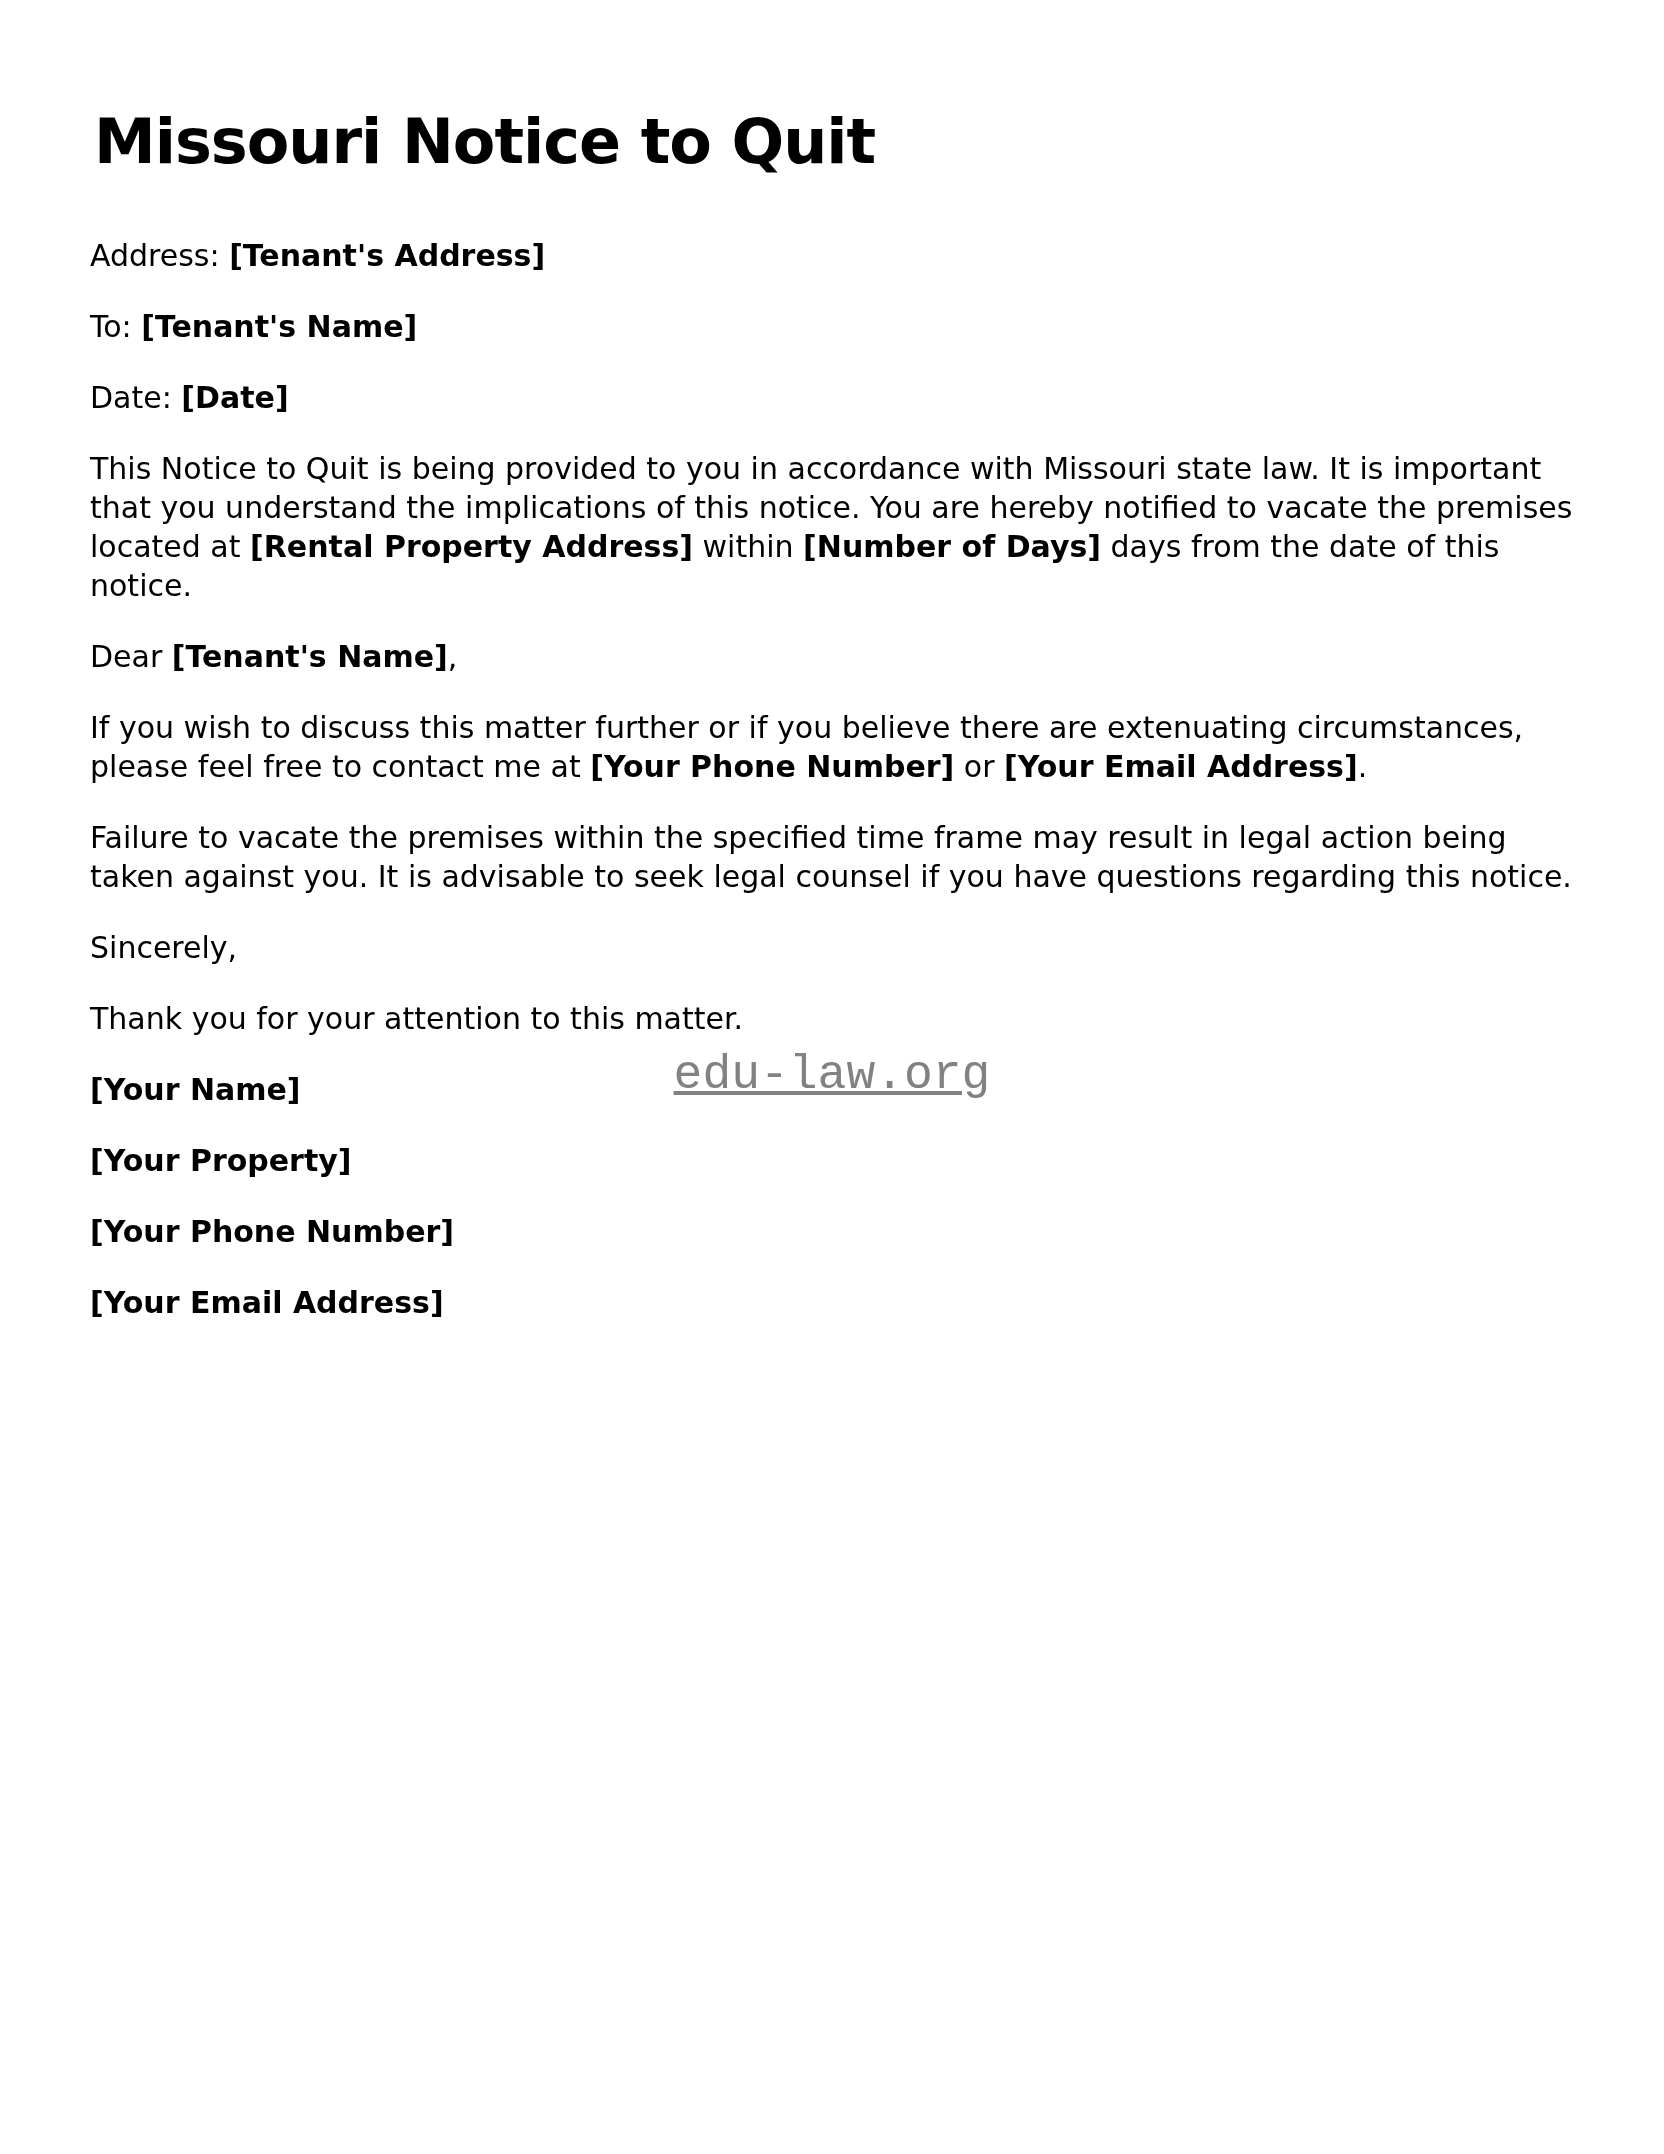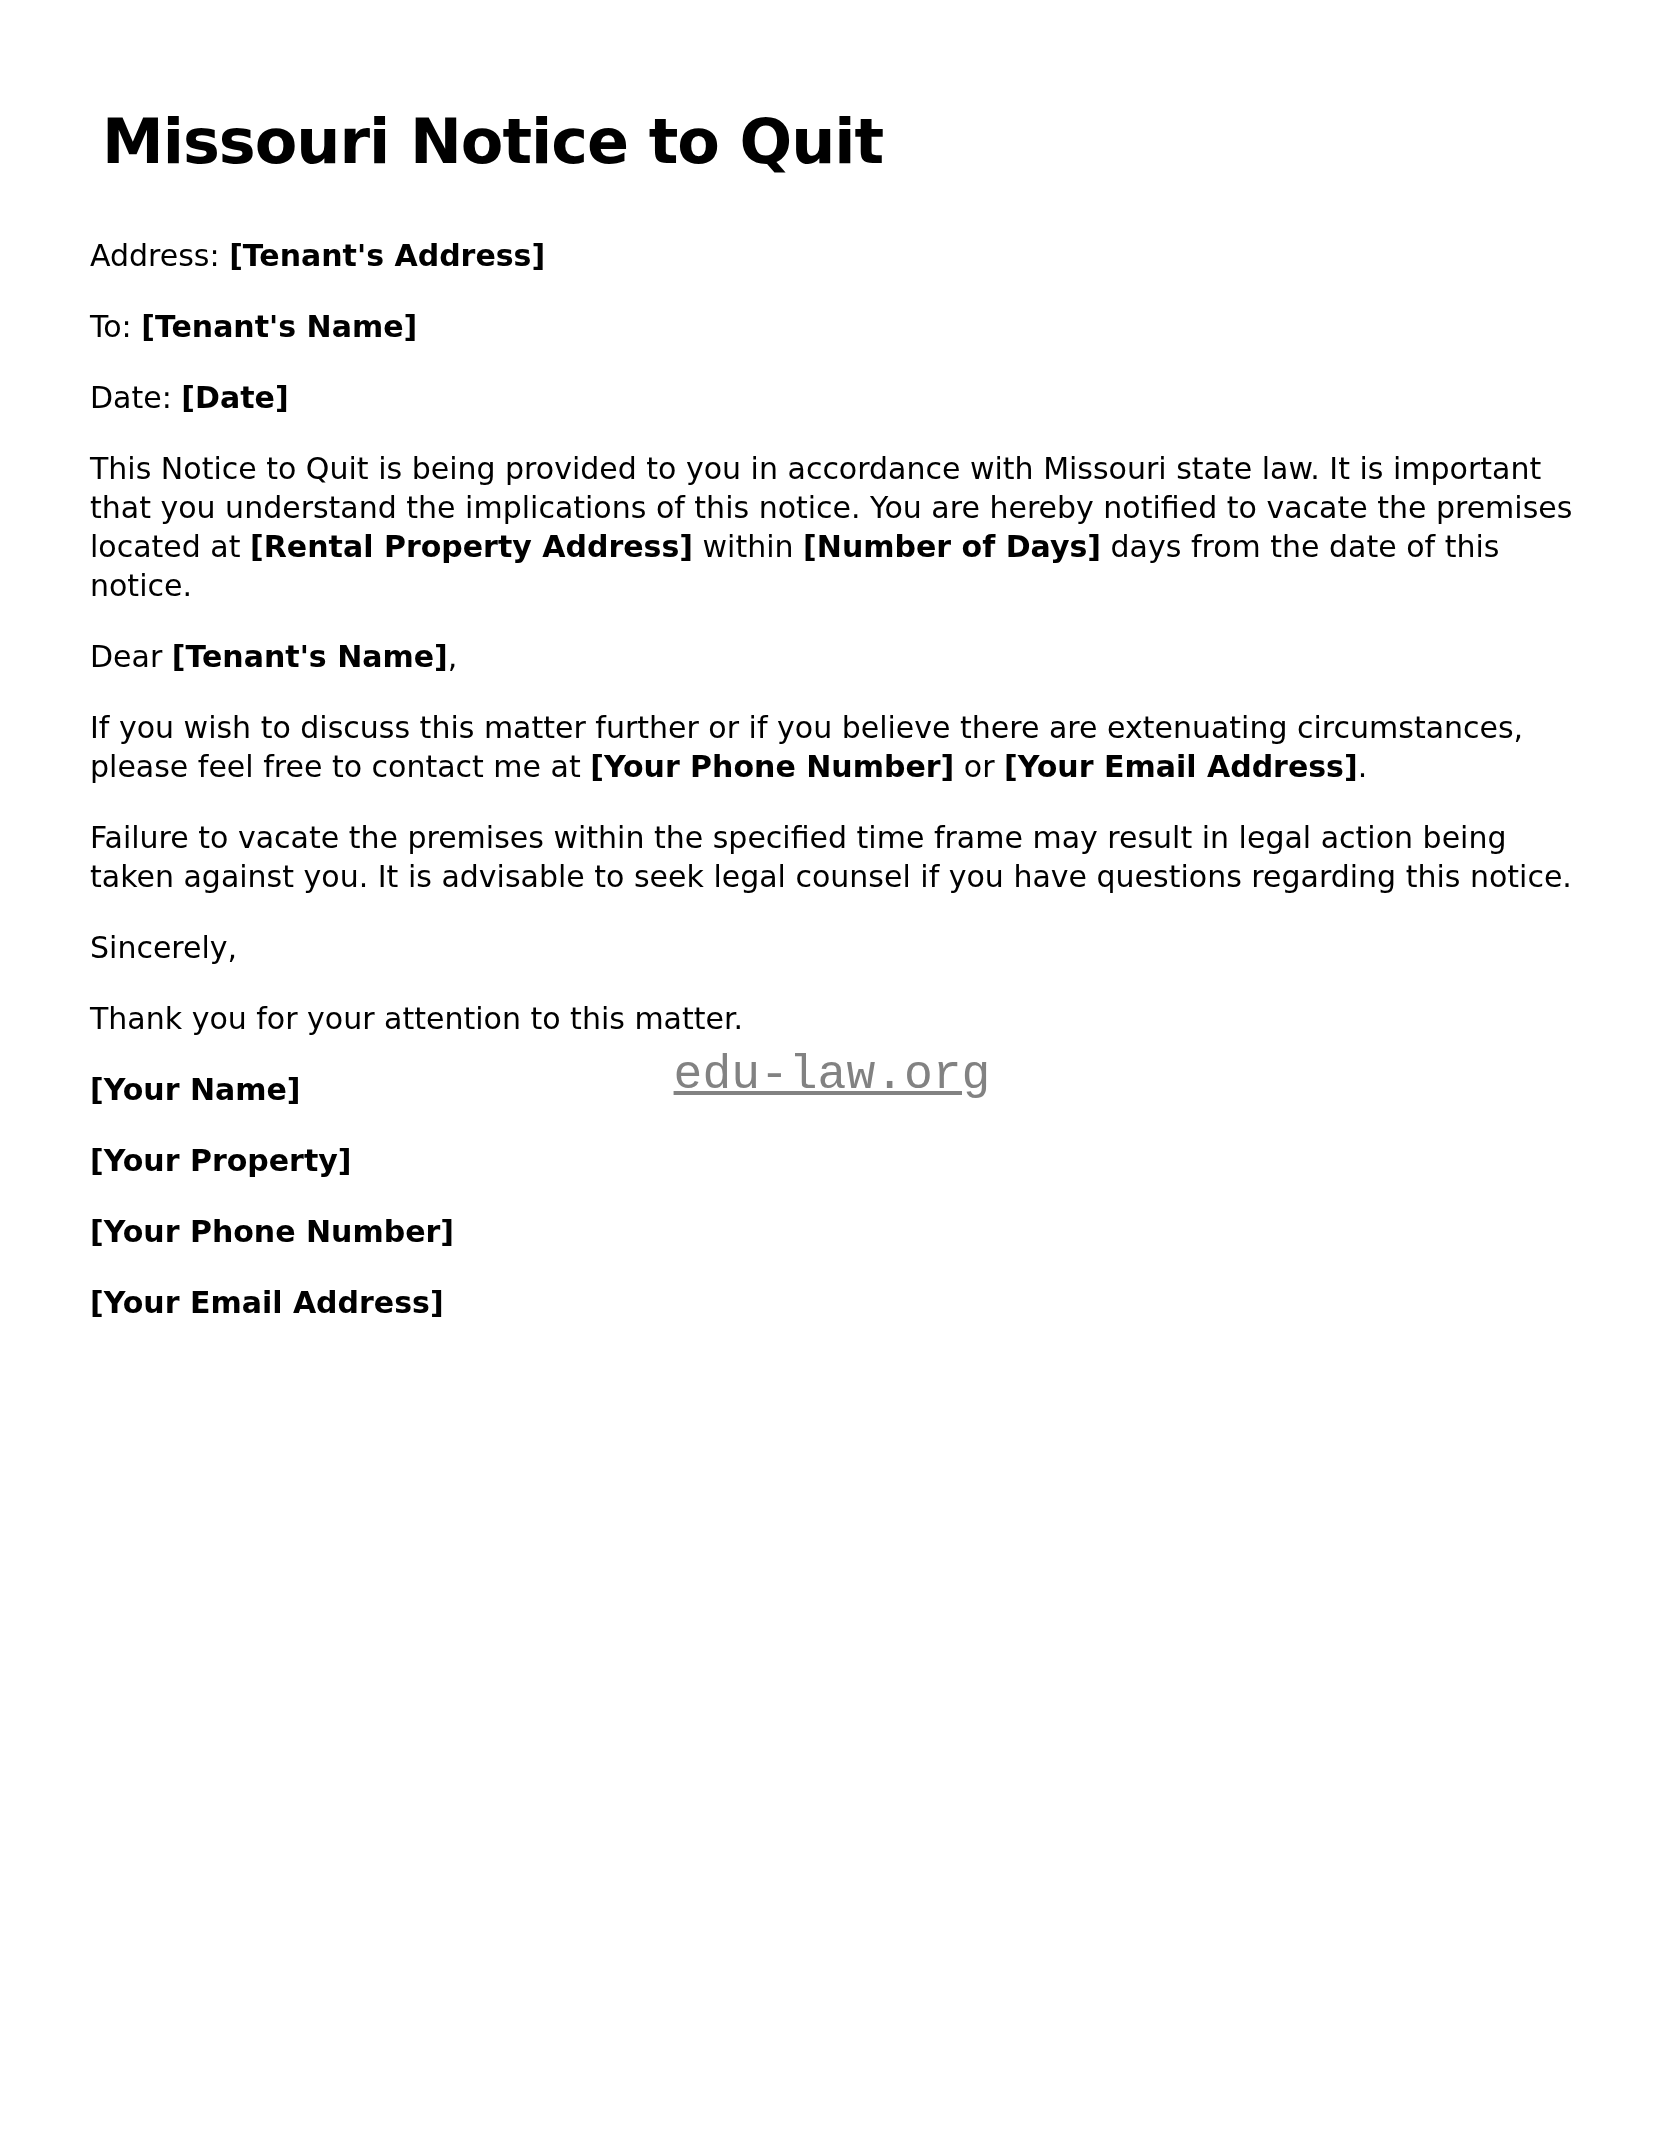--- a/index.html
+++ b/index.html
@@ -15,21 +15,21 @@
     font-size: 30px;
     line-height: 39px;
     overflow: hidden;
   }
   .content { position: relative; z-index: 1; }
   h1.doc-title {
     font-size: 62px;
     line-height: 74px;
     letter-spacing: -1px;
     font-weight: bold;
-    margin: 0 0 57px 12px;
+    margin: 0 0 57px 4px;
     color: #000000;
   }
   p { margin: 32px 0; }
   strong { font-weight: bold; }
   ul.reasons {
     margin: 32px 0;
     padding-left: 86px;
     list-style-type: disc;
   }
   ul.reasons li {

